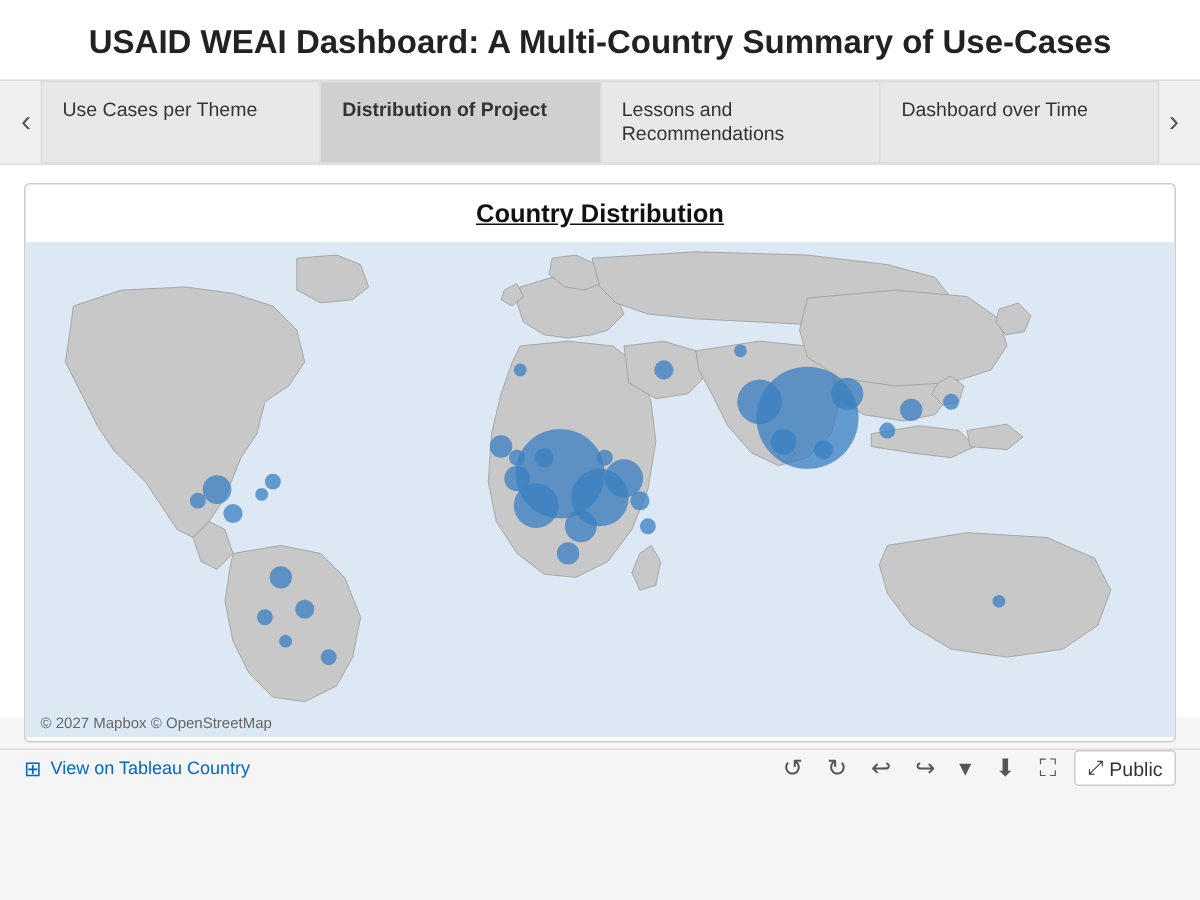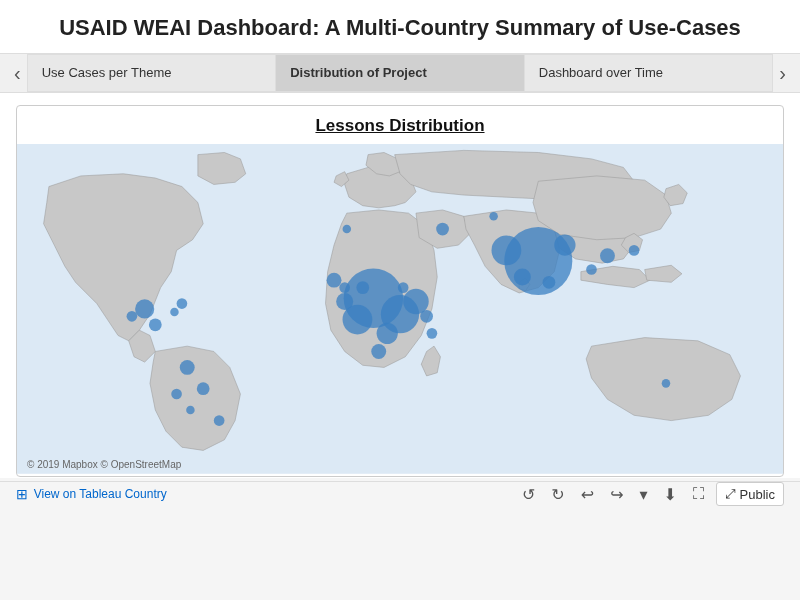--- a/index.html
+++ b/index.html
@@ -207,28 +207,29 @@
 
   <div class="header">
     <div class="header-title">USAID WEAI Dashboard: A Multi-Country Summary of Use-Cases</div>
   </div>
 
   <div class="tab-bar-wrapper">
     <button class="tab-nav-btn">‹</button>
     <div class="tab-bar">
       <div class="tab-item">Use Cases per Theme</div>
       <div class="tab-item active">Distribution of Project</div>
+      <div class="tab-item">Lessons and Recommendations</div>
       <div class="tab-item">Dashboard over Time</div>
     </div>
     <button class="tab-nav-btn">›</button>
   </div>
 
   <div class="main-content">
     <div class="chart-container">
-      <div class="chart-title">Lessons Distribution</div>
+      <div class="chart-title">Country Distribution</div>
 
       <div class="map-area">
         
         <svg class="world-map-svg" viewBox="0 0 720 310" xmlns="http://www.w3.org/2000/svg">
 
           <rect width="720" height="310" fill="#dce9f5"></rect>
 
           <path d="M30,40 L60,30 L100,28 L130,32 L155,40 L170,55 L175,75 L165,90 L150,100 L145,120 L135,135 L125,160 L115,175 L105,185 L95,180 L85,165 L75,150 L65,140 L55,130 L45,115 L35,95 L25,75 L28,55 Z" fill="#c8c8c8" stroke="#999" stroke-width="0.5"></path>
 
           <path d="M170,10 L195,8 L210,14 L215,28 L205,36 L185,38 L170,30 Z" fill="#c8c8c8" stroke="#999" stroke-width="0.5"></path>
@@ -311,21 +312,21 @@
           <circle cx="610" cy="225" r="4" fill="#3a7fc1" opacity="0.75"></circle>
 
           <circle cx="310" cy="80" r="4" fill="#3a7fc1" opacity="0.75"></circle>
 
           <circle cx="448" cy="68" r="4" fill="#3a7fc1" opacity="0.75"></circle>
         </svg>
 
         
 
         
-        <div class="map-attribution">© 2019 Mapbox  © OpenStreetMap</div>
+        <div class="map-attribution">© 2027 Mapbox  © OpenStreetMap</div>
       </div>
     </div>
   </div>
 
   <div class="footer">
     <div class="footer-left">
       <span style="font-size:14px;">⊞</span>
       <span>View on Tableau Country</span>
     </div>
     <div class="footer-controls">

